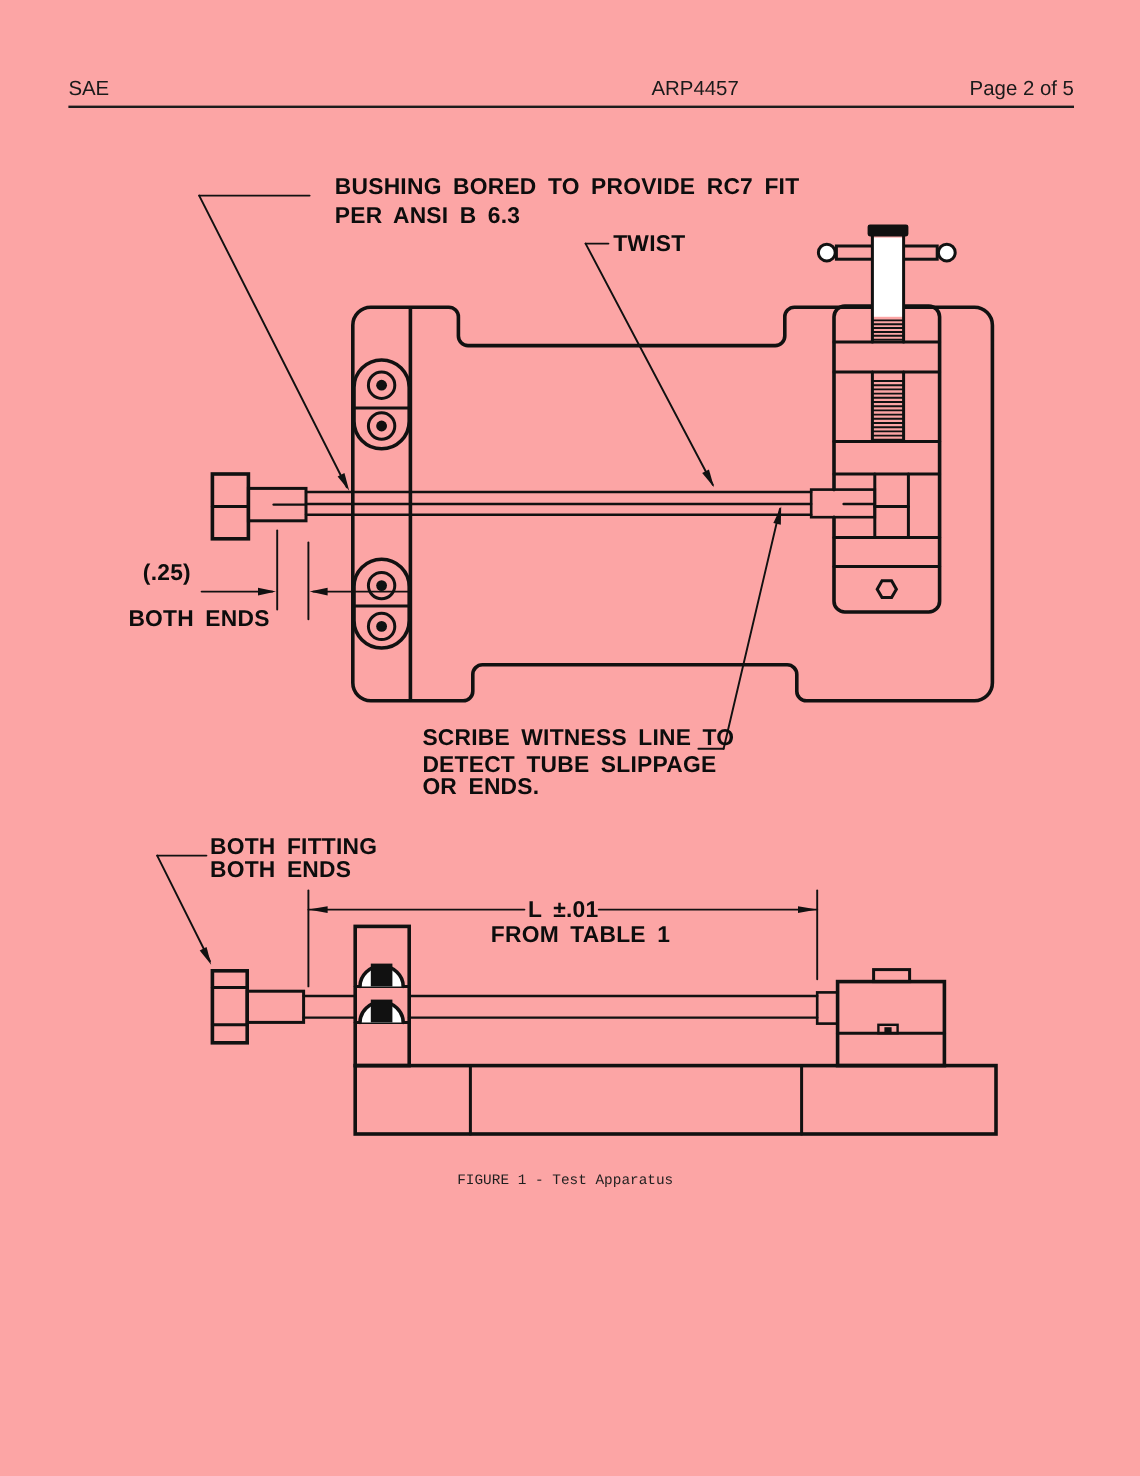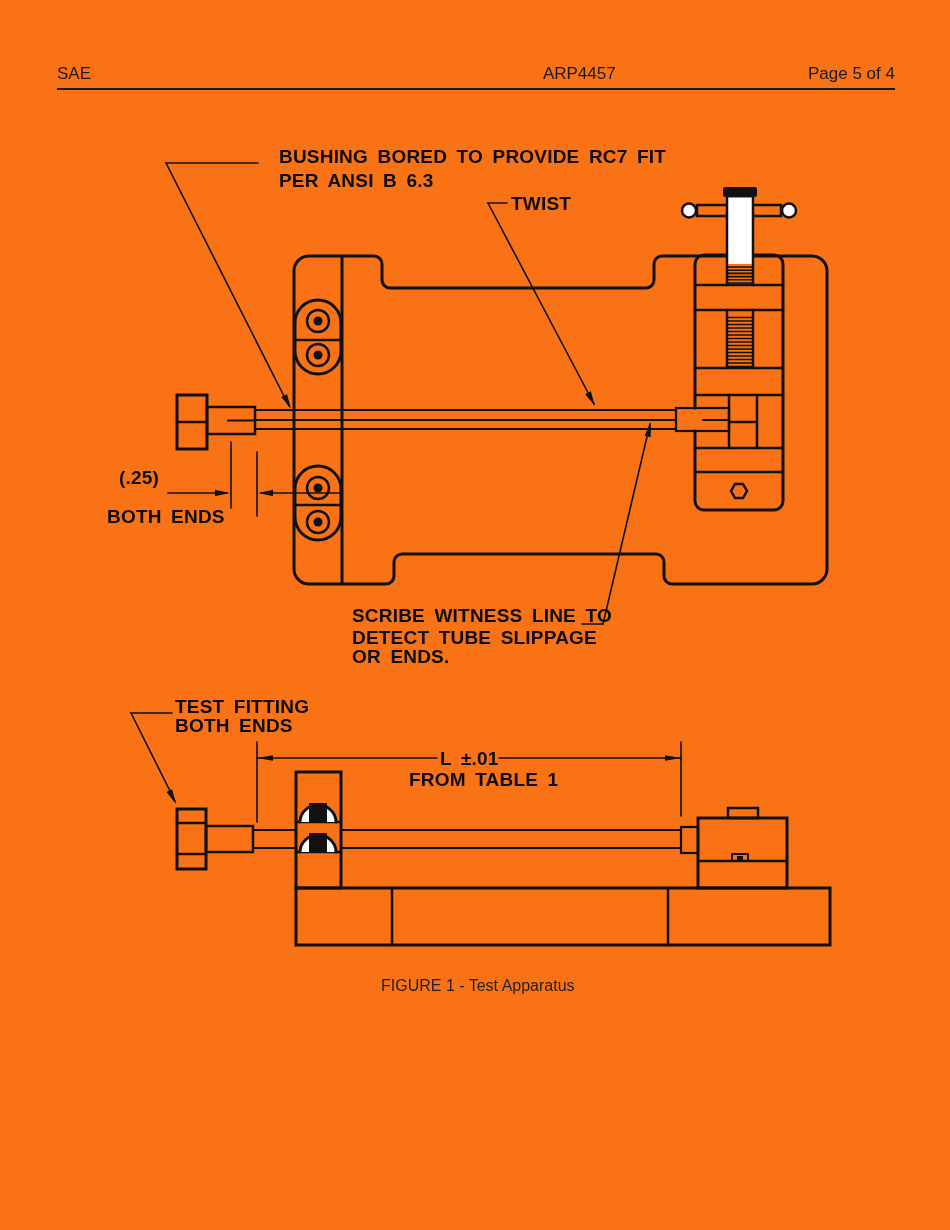--- a/index.html
+++ b/index.html
@@ -1,19 +1,19 @@
 <!DOCTYPE html>
 <html><head>
 <meta charset="utf-8">
 <style>
   html,body{margin:0;padding:0;background:#e8e8e8;}
   .page{
     position:relative;
     width:950px;height:1230px;
-    background:#f97316;
+    background:#fca5a5;
     font-family:"Liberation Sans",sans-serif;
     overflow:hidden;
     margin:0 auto;
   }
   .doc-header{
     position:absolute;left:57px;top:64px;width:838px;
     display:flex;align-items:flex-end;
     border-bottom:2px solid #1c1c1c;
     padding-bottom:4px;
     font-size:17px;color:#1a1a1a;
@@ -28,35 +28,35 @@
     font-weight:700;
     font-size:19px;
     letter-spacing:.2px;
     word-spacing:4px;
     color:#0d0d0d;
     white-space:nowrap;
     line-height:1;
   }
   .caption{
     position:absolute;
-    font-family:Liberation Sans, sans-serif;
-    font-size:16px;
+    font-family:Liberation Mono, monospace;
+    font-size:12px;
     color:#1f1f1f;
     white-space:nowrap;
   }
 </style>
 </head>
 <body>
 
 <div class="page">
 
   <div class="doc-header">
     <span class="h-left">SAE</span>
     <span class="h-center">ARP4457</span>
-    <span class="h-right">Page 5 of 4</span>
+    <span class="h-right">Page 2 of 5</span>
   </div>
 
   <svg class="drawing-svg" width="950" height="1230" viewBox="0 0 950 1230">
     <g fill="none" stroke="#111" stroke-linecap="round">
 
       <g>
 
         <path stroke-width="3" d="
           M 314 256 L 374 256
           A 8 8 0 0 1 382 264 L 382 280 A 8 8 0 0 0 390 288
@@ -250,20 +250,20 @@
   </svg>
 
   <div class="cad" style="left:279px;top:147px">BUSHING BORED TO PROVIDE RC7 FIT</div>
   <div class="cad" style="left:279px;top:171px">PER ANSI B 6.3</div>
   <div class="cad" style="left:511px;top:194px">TWIST</div>
   <div class="cad" style="left:119px;top:468px">(.25)</div>
   <div class="cad" style="left:107px;top:507px">BOTH ENDS</div>
   <div class="cad" style="left:352px;top:606px">SCRIBE WITNESS LINE TO</div>
   <div class="cad" style="left:352px;top:628px">DETECT TUBE SLIPPAGE</div>
   <div class="cad" style="left:352px;top:647px">OR ENDS.</div>
-  <div class="cad" style="left:175px;top:697px">TEST FITTING</div>
+  <div class="cad" style="left:175px;top:697px">BOTH FITTING</div>
   <div class="cad" style="left:175px;top:716px">BOTH ENDS</div>
   <div class="cad" style="left:440px;top:749px">L ±.01</div>
   <div class="cad" style="left:409px;top:770px">FROM TABLE 1</div>
 
   <div class="caption" style="left:381px;top:977px">FIGURE 1 - Test Apparatus</div>
 
 </div>
 
 </body></html>

